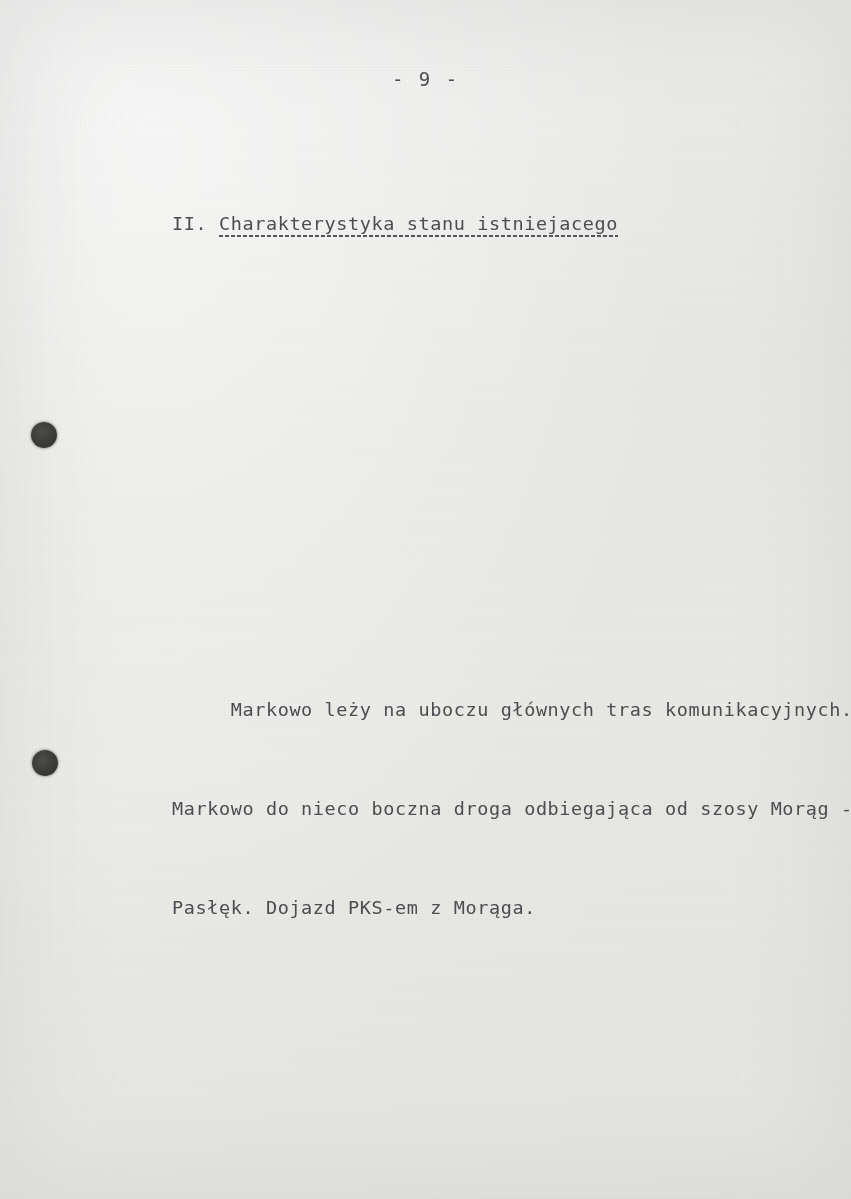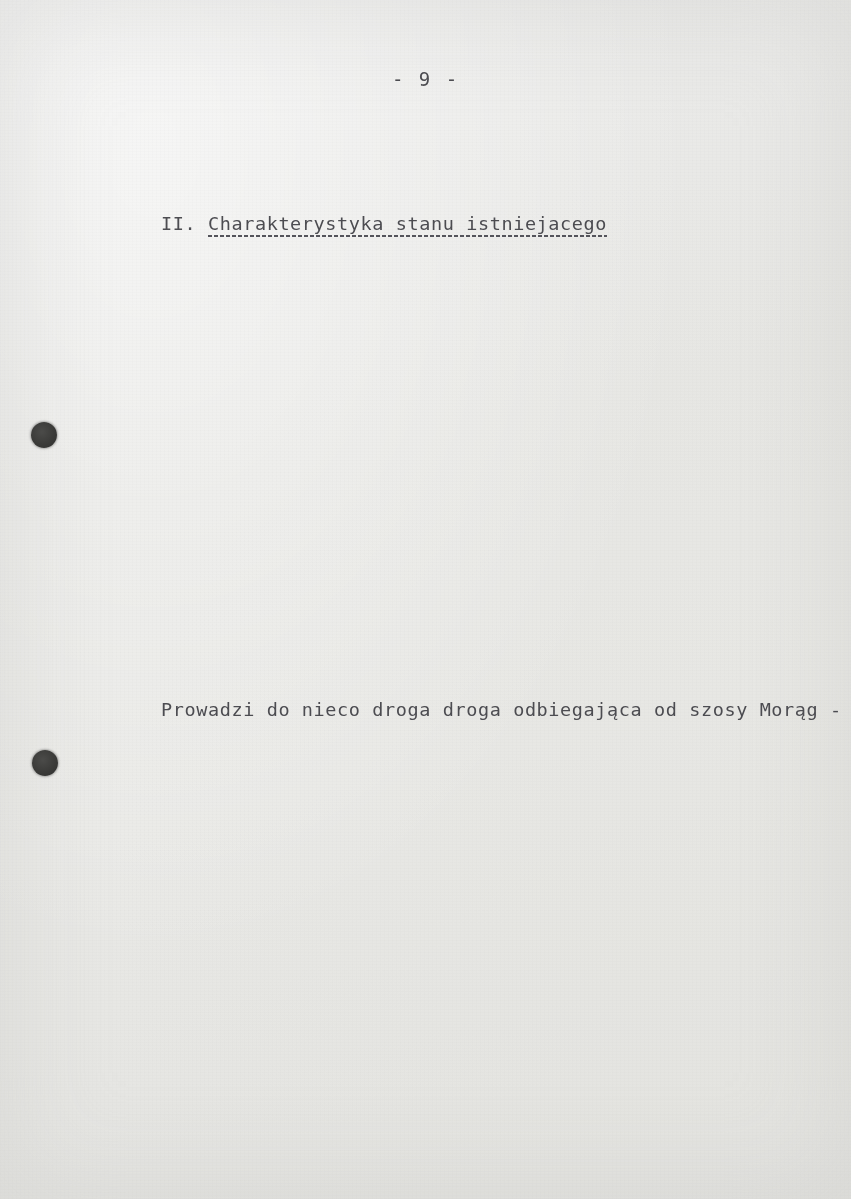--- a/index.html
+++ b/index.html
@@ -74,20 +74,21 @@
     width: 660px;
     font-size: 18.5px;
     line-height: 33px;
     letter-spacing: 0.6px;
     white-space: pre;
   }
 
   .line {
     height: 33px;
     white-space: pre;
+    margin-left: 11px;
   }
   .gap-sm { height: 12px; }
 
   .heading {
     white-space: pre;
   }
   .heading .uline {
     border-bottom: 2px solid #53535a;
     padding-bottom: 2px;
     
@@ -115,21 +116,23 @@
 
       <div class="line heading"><span>II. </span><span class="uline">Charakterystyka stanu istniejacego</span></div>
 
       <div class="gap-sm"></div>
 
 
       <div class="gap-sm"></div>
 
       
       <div>
-        <div class="line">Prowadzi do nieco droga droga odbiegająca od szosy Morąg -</div>
+        <div class="line">     Markowo leży na uboczu głównych tras komunikacyjnych.</div>
+        <div class="line">Markowo do nieco boczna droga odbiegająca od szosy Morąg -</div>
+        <div class="line">Pasłęk. Dojazd PKS-em z Morąga.</div>
       </div>
 
       
       
 
       
       
 
       
       

